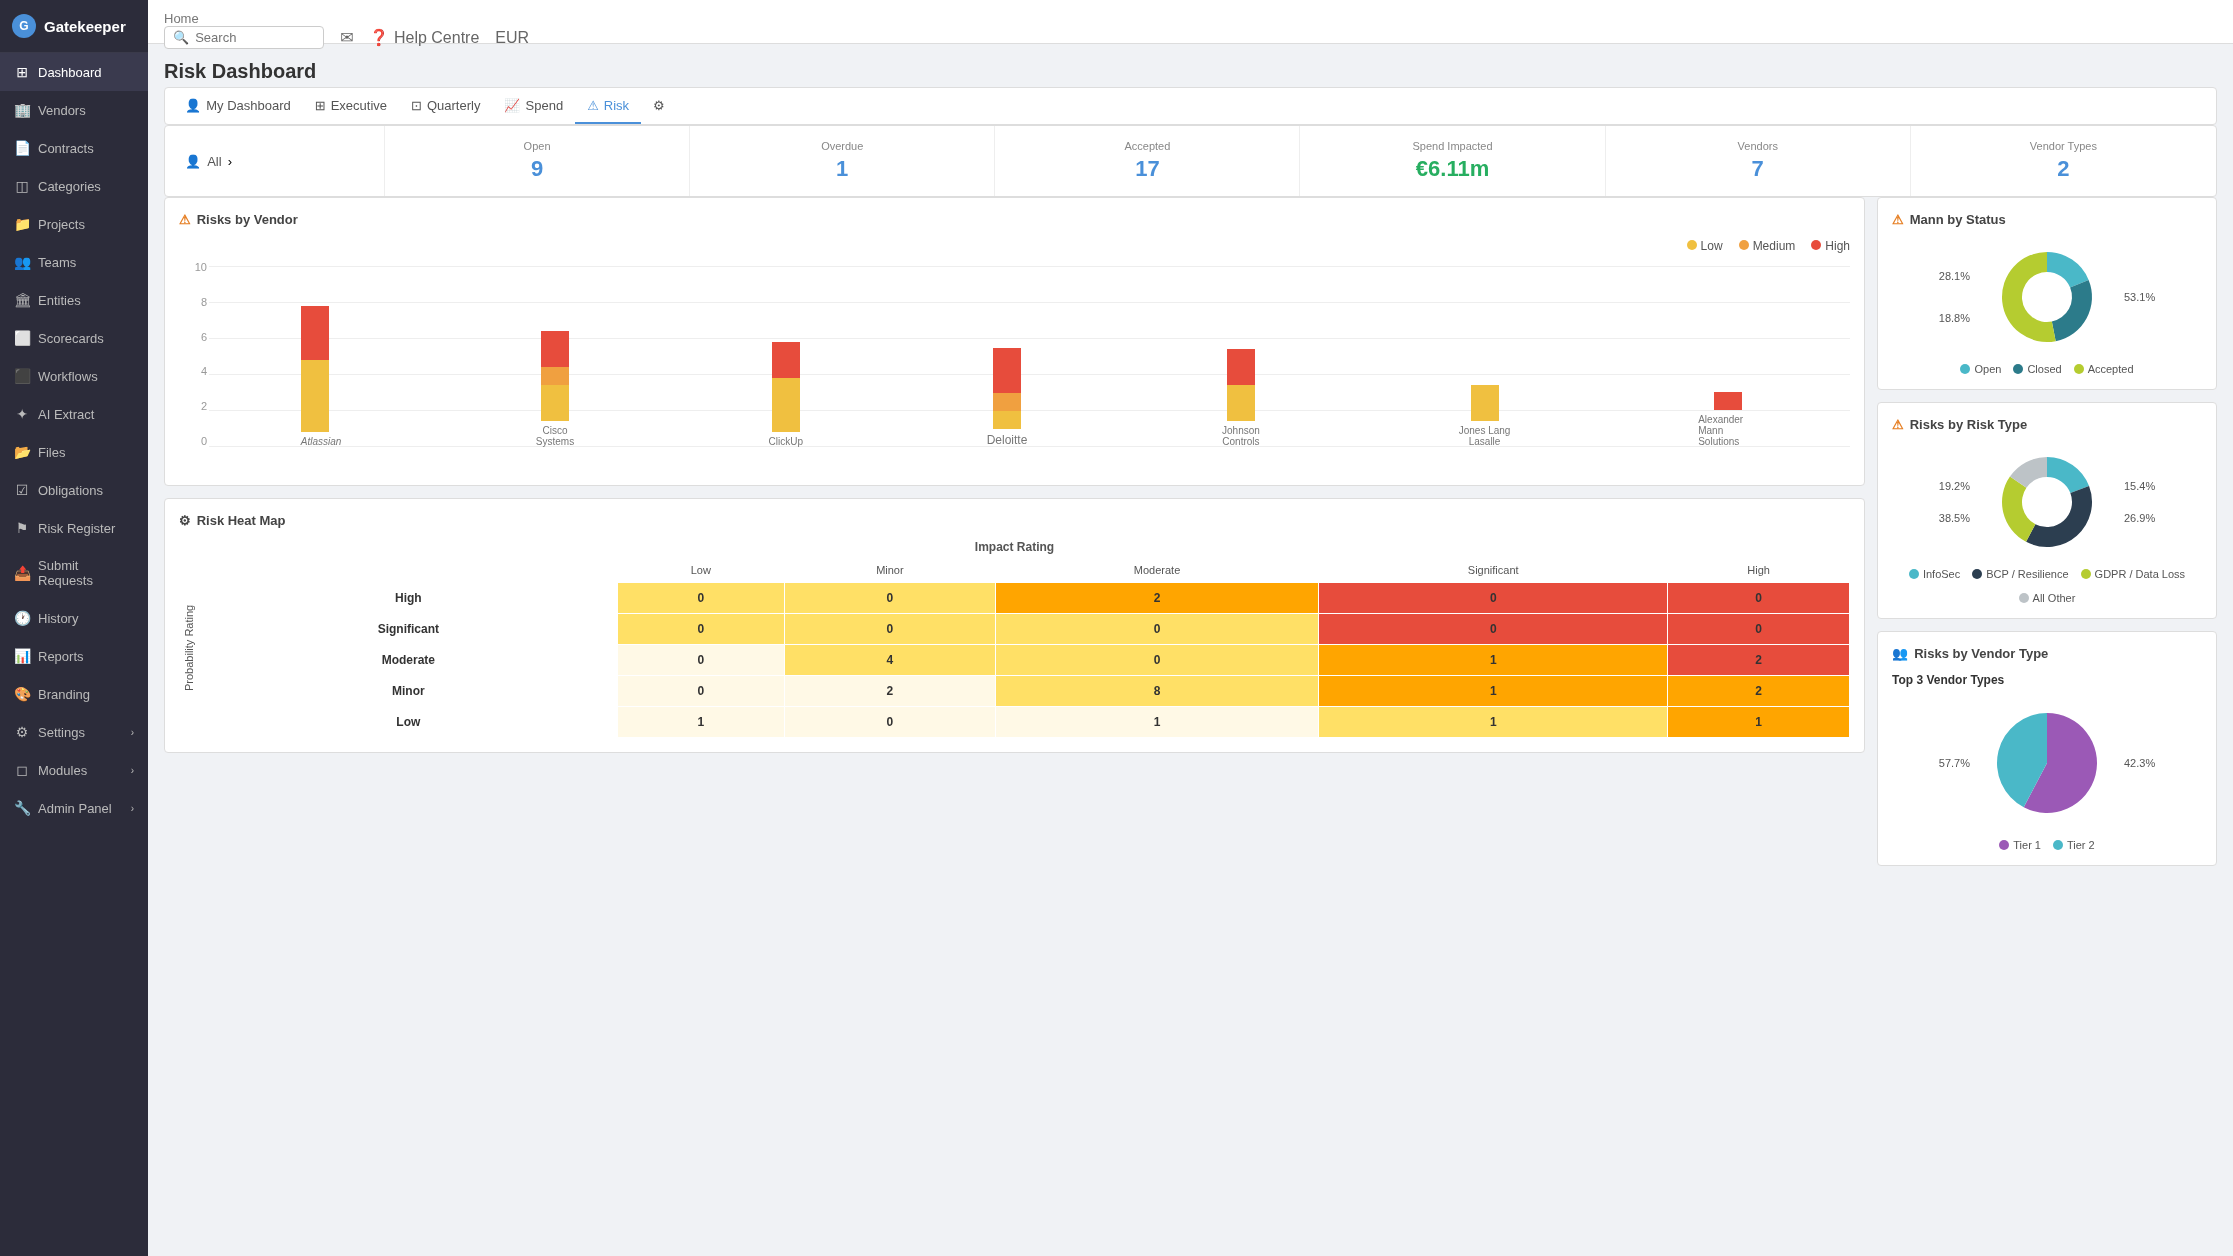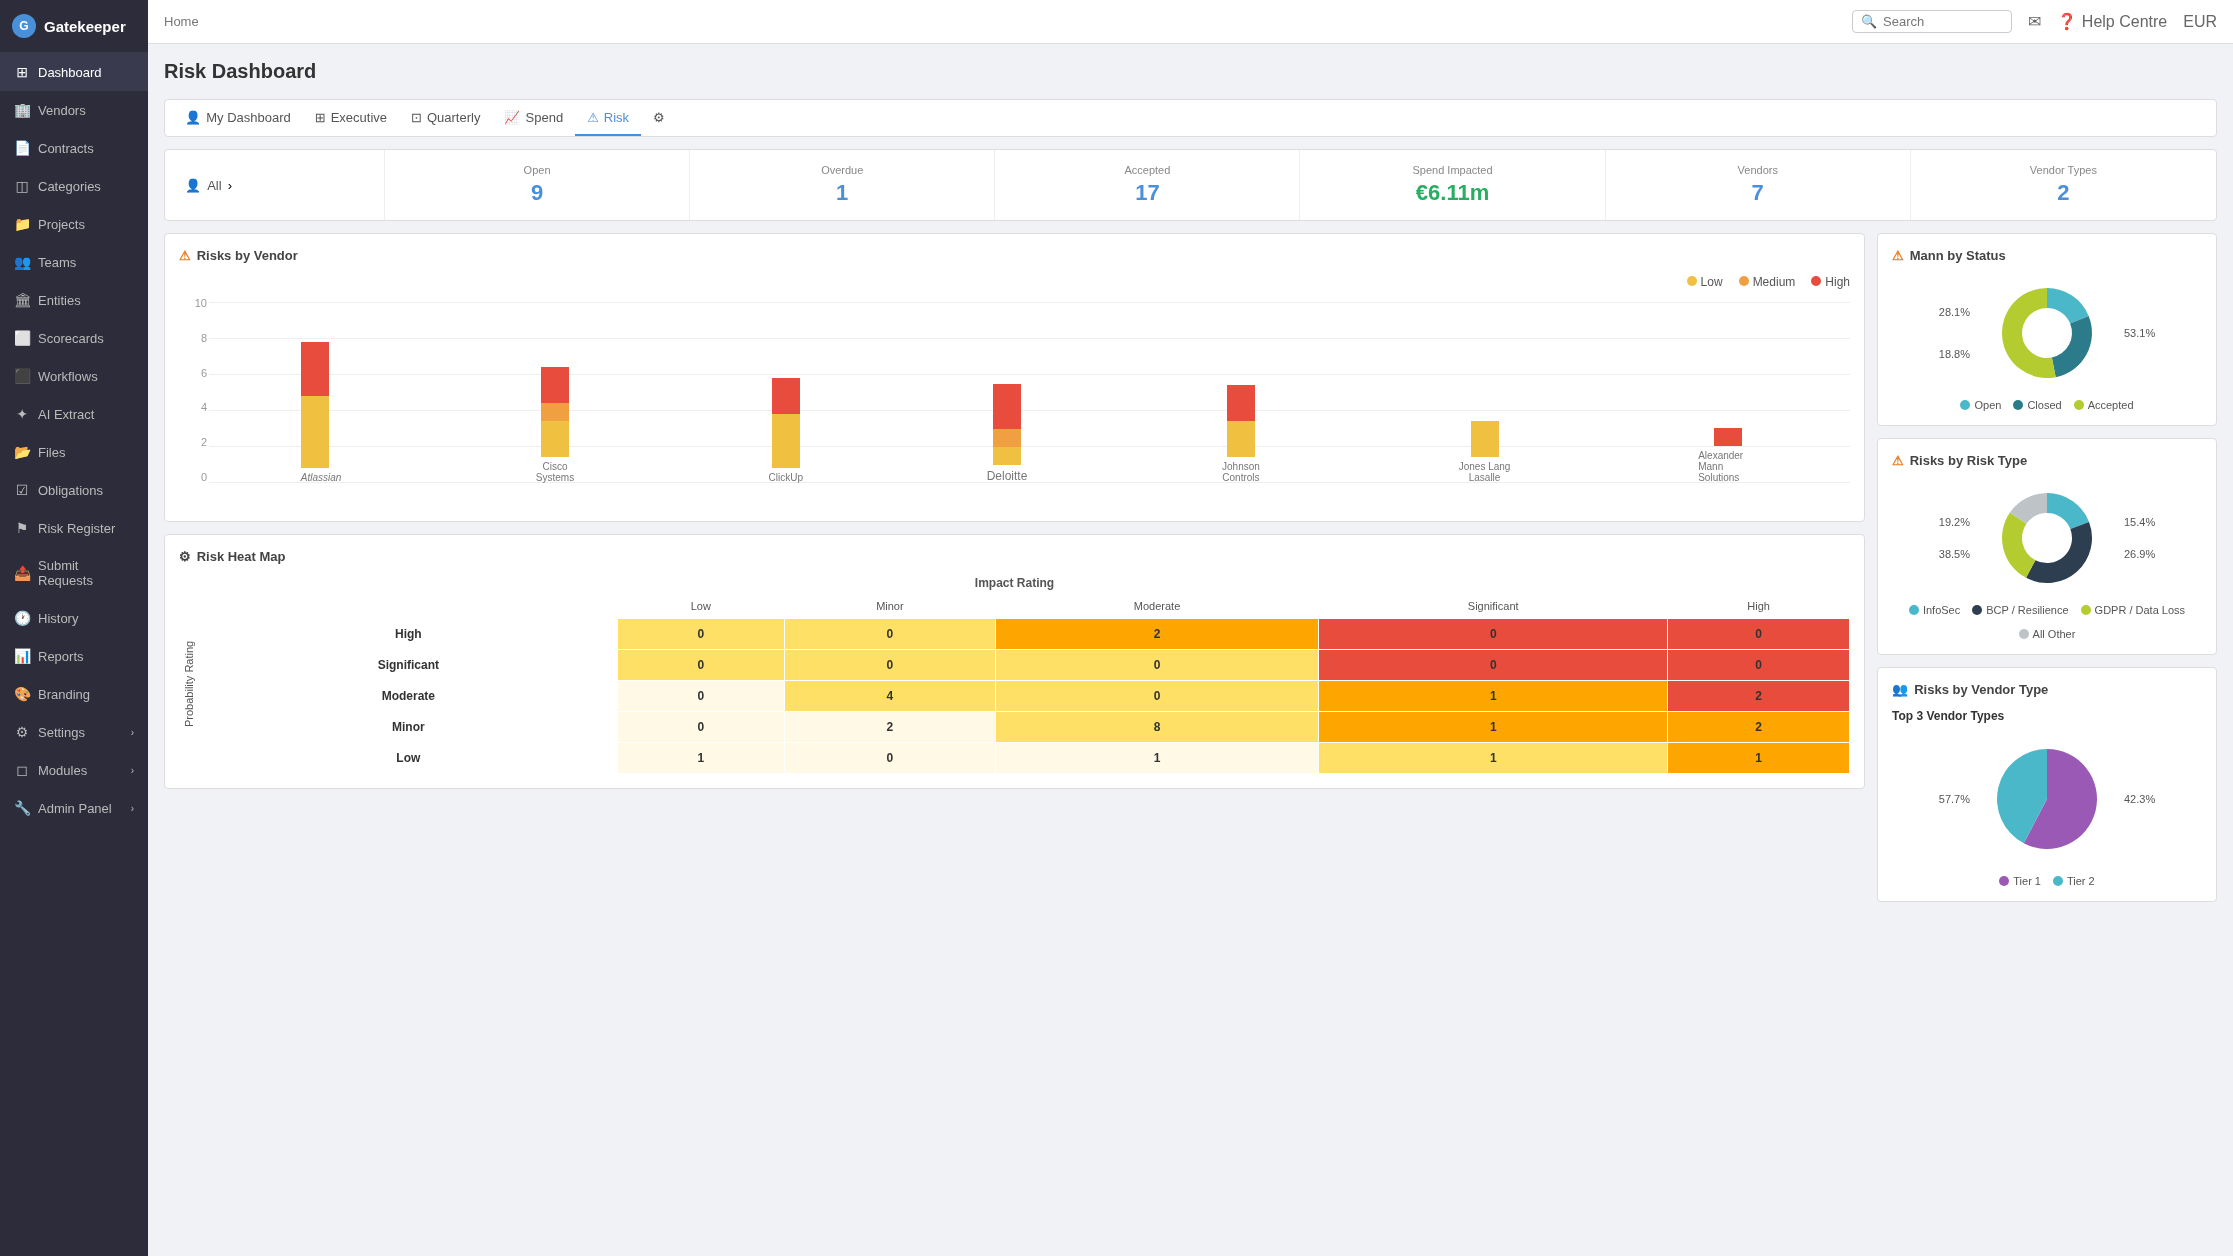--- a/index.html
+++ b/index.html
@@ -11,30 +11,30 @@
     .sidebar-logo-icon { width: 24px; height: 24px; background: #4a90d9; border-radius: 50%; display: flex; align-items: center; justify-content: center; font-size: 12px; color: #fff; }
     .sidebar-item { display: flex; align-items: center; gap: 8px; padding: 11px 14px; cursor: pointer; color: #bbb; font-size: 13px; transition: background 0.15s; }
     .sidebar-item:hover, .sidebar-item.active { background: #3a3a4e; color: #fff; }
     .sidebar-item .icon { width: 16px; text-align: center; font-size: 14px; }
     .sidebar-item-arrow { margin-left: auto; font-size: 10px; }
 
     
     #main { flex: 1; display: flex; flex-direction: column; overflow: hidden; }
 
     
-    #header { background: #fff; border-bottom: 1px solid #ddd; padding: 0 16px; display: flex; align-items: center; justify-content: space-between; height: 44px; }
+    #header { background: #fff; border-bottom: 1px solid #ddd; padding: 11px 16px; display: flex; align-items: flex-start; justify-content: space-between; height: 44px; flex-direction: column; }
     .header-left { display: flex; align-items: center; gap: 16px; }
     .header-right { display: flex; align-items: center; gap: 16px; color: #555; font-size: 13px; }
     .search-box { display: flex; align-items: center; border: 1px solid #ccc; border-radius: 4px; padding: 3px 8px; gap: 6px; background: #fff; }
     .search-box input { border: none; outline: none; font-size: 13px; color: #be185d; width: 120px; }
     .header-icon { cursor: pointer; color: #666; font-size: 16px; }
     .breadcrumb { font-size: 13px; color: #777; }
 
     
-    #content { flex: 1; overflow-y: auto; padding: 16px; display: flex; flex-direction: column; gap: 12px; }
+    #content { flex: 1; overflow-y: auto; padding: 16px; display: flex; flex-direction: column; }
 
     
     .page-title { font-size: 20px; font-weight: 600; color: #333; margin-bottom: 4px; }
 
     
     .tabs { display: flex; align-items: center; gap: 0; background: #fff; border: 1px solid #ddd; border-radius: 4px; padding: 0 8px; height: 38px; }
     .tab { display: flex; align-items: center; gap: 5px; padding: 8px 12px; cursor: pointer; color: #555; font-size: 13px; border-bottom: 2px solid transparent; height: 100%; }
     .tab.active { color: #4a90d9; border-bottom: 2px solid #4a90d9; }
     .tab-icon { font-size: 13px; }
 

